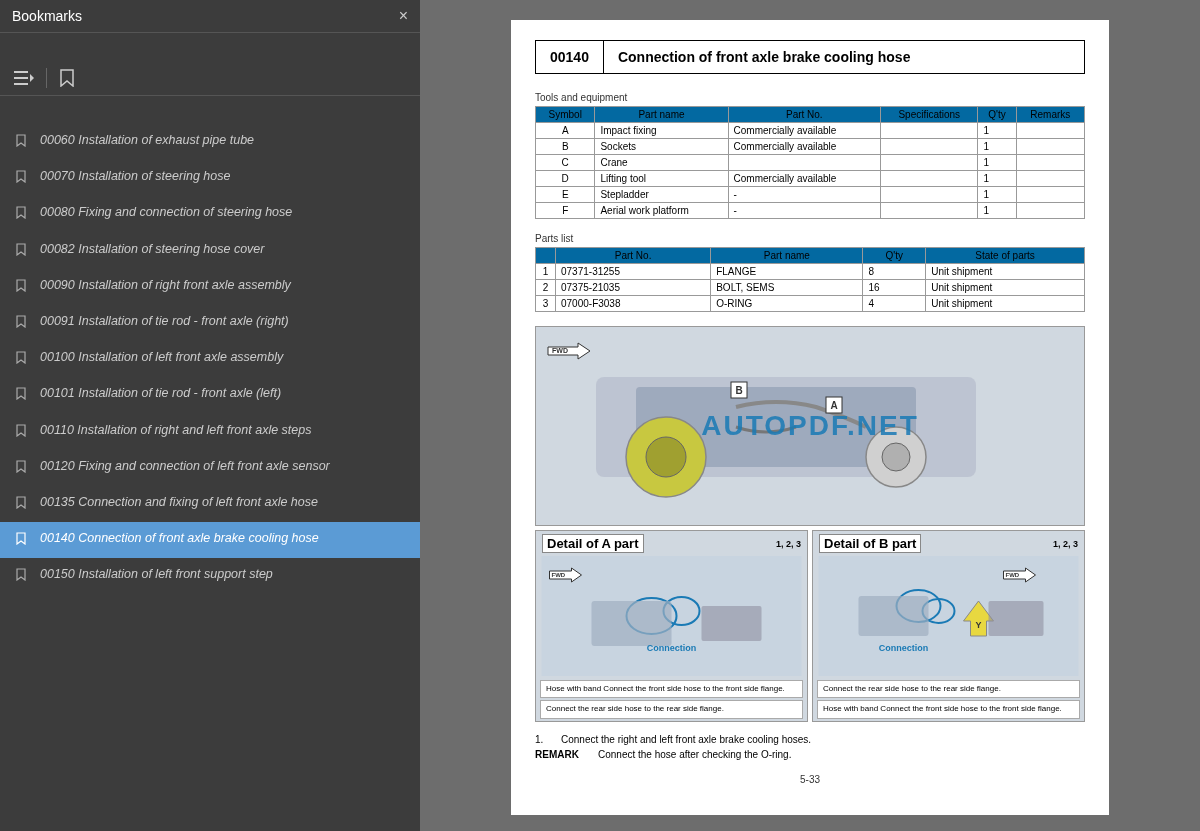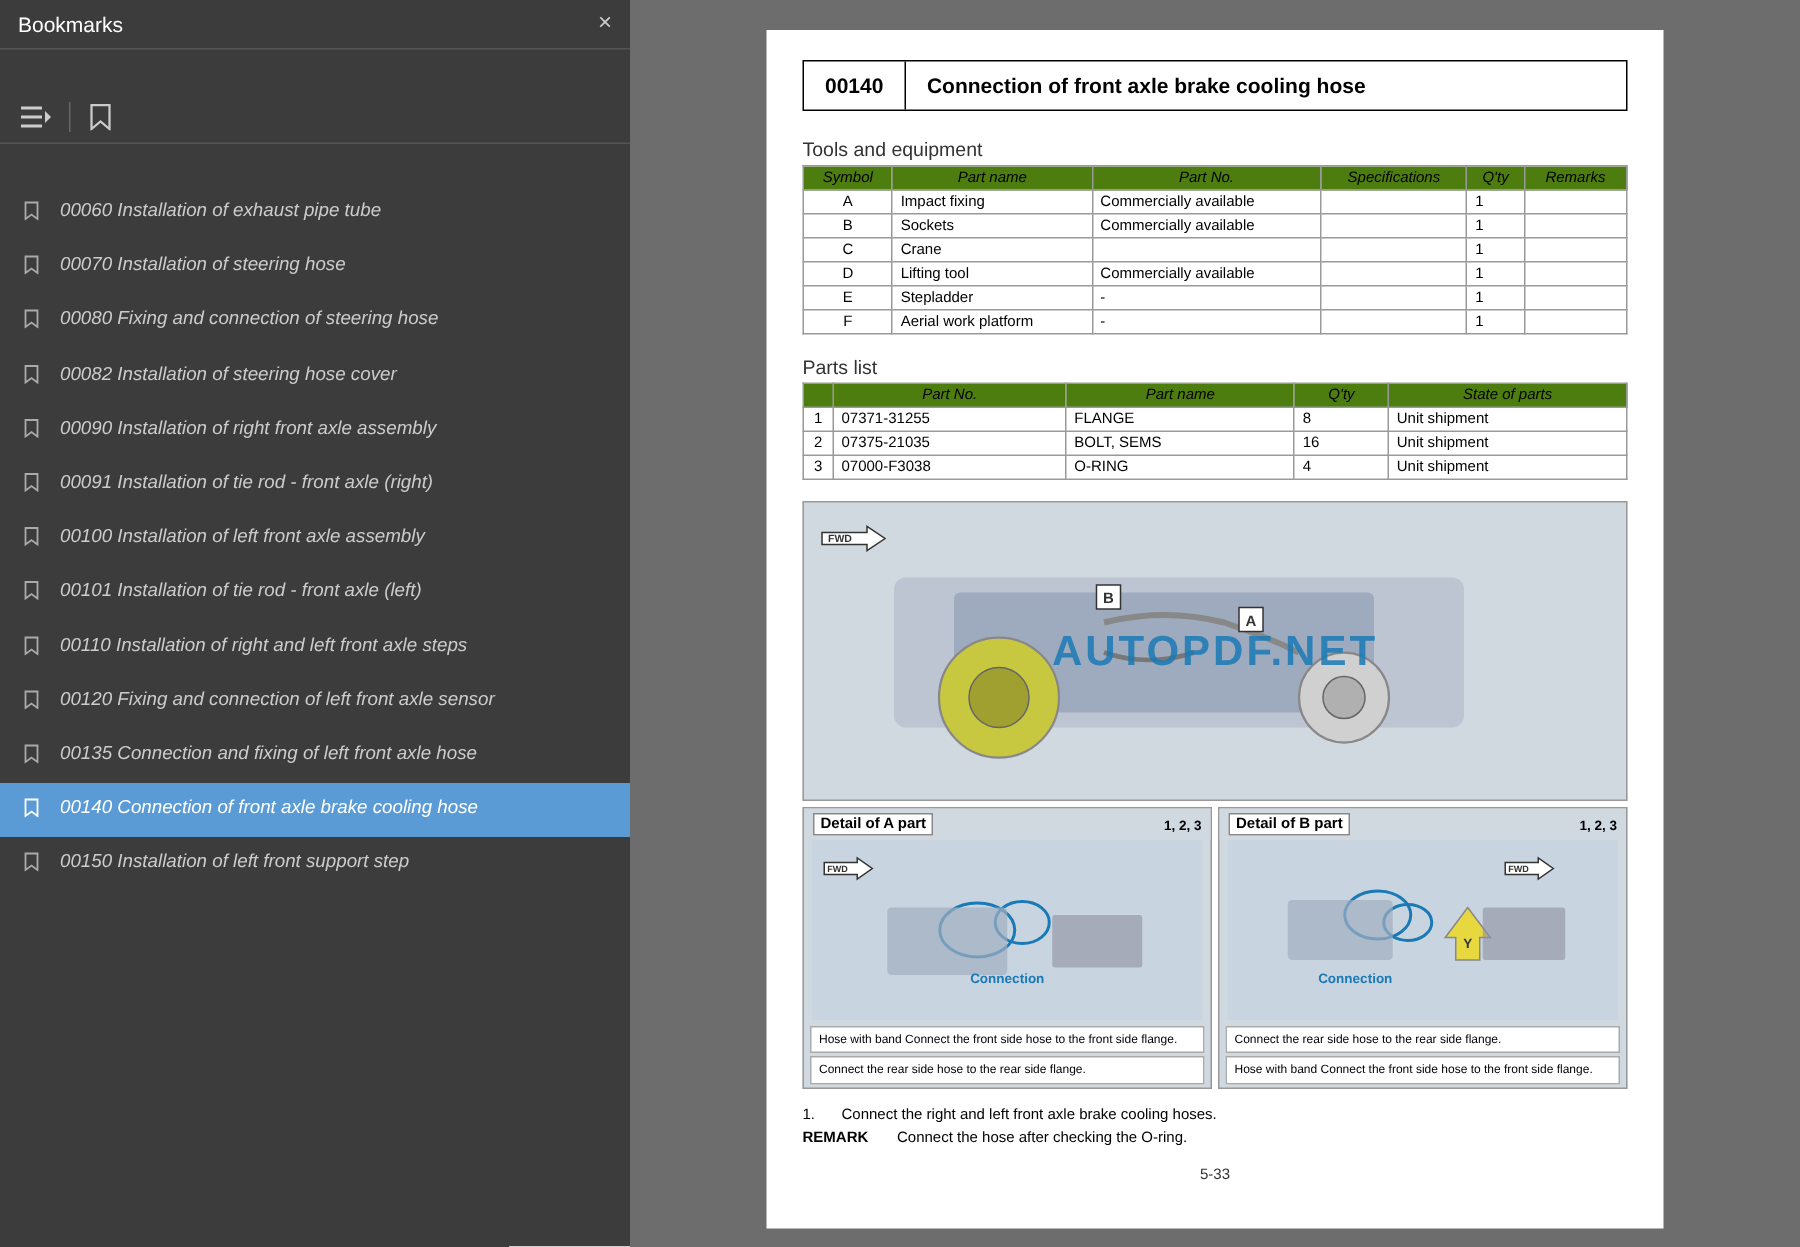--- a/index.html
+++ b/index.html
@@ -126,43 +126,42 @@
       white-space: nowrap;
     }
     .doc-title-text {
       font-size: 14px;
       font-weight: bold;
       padding: 8px 14px;
     }
 
     
     .section-label {
-      font-size: 13px;
+      font-size: 10px;
       color: #333;
       margin-bottom: 3px;
     }
 
     
     .data-table {
       width: 100%;
       border-collapse: collapse;
       font-size: 10px;
       margin-bottom: 14px;
     }
     .data-table th, .data-table td {
       border: 1px solid #999;
       padding: 2px 5px;
       text-align: left;
       vertical-align: middle;
     }
     .data-table th {
-      background: #4d7c0f;
+      background: #0369a1;
       font-weight: normal;
       text-align: center;
-      font-style: italic;
     }
     .data-table td {
       text-align: left;
     }
 
     
     .diagram-container {
       width: 100%;
       margin-top: 8px;
     }
@@ -201,21 +200,21 @@
       font-size: 9px;
     }
     .detail-panel-header {
       display: flex;
       align-items: center;
       justify-content: space-between;
       padding: 3px 6px;
       background: #d0d8e0;
     }
     .detail-title {
-      font-size: 10px;
+      font-size: 13px;
       font-weight: bold;
       background: white;
       border: 1px solid #888;
       padding: 1px 4px;
     }
     .detail-num-badge {
       font-size: 9px;
       font-weight: bold;
     }
 

